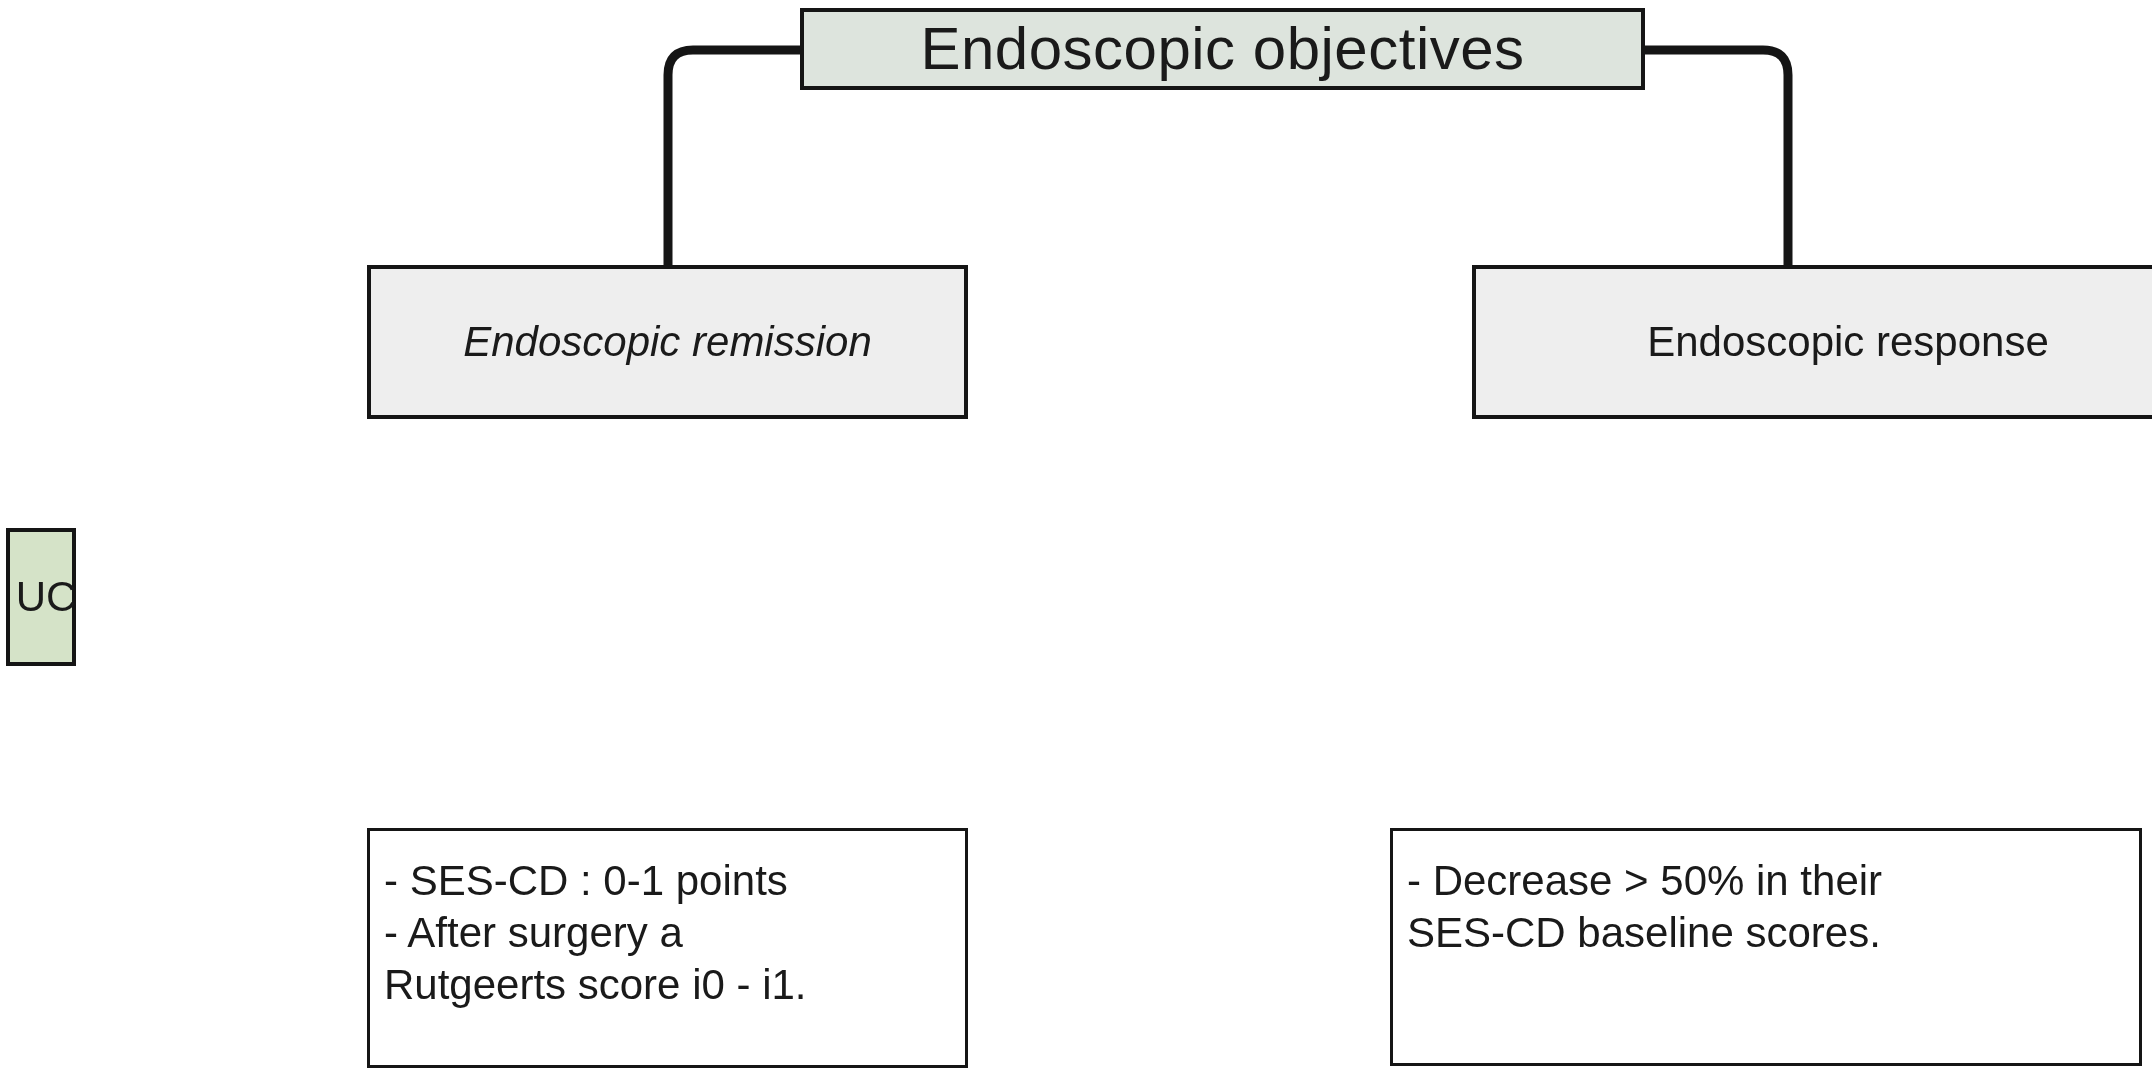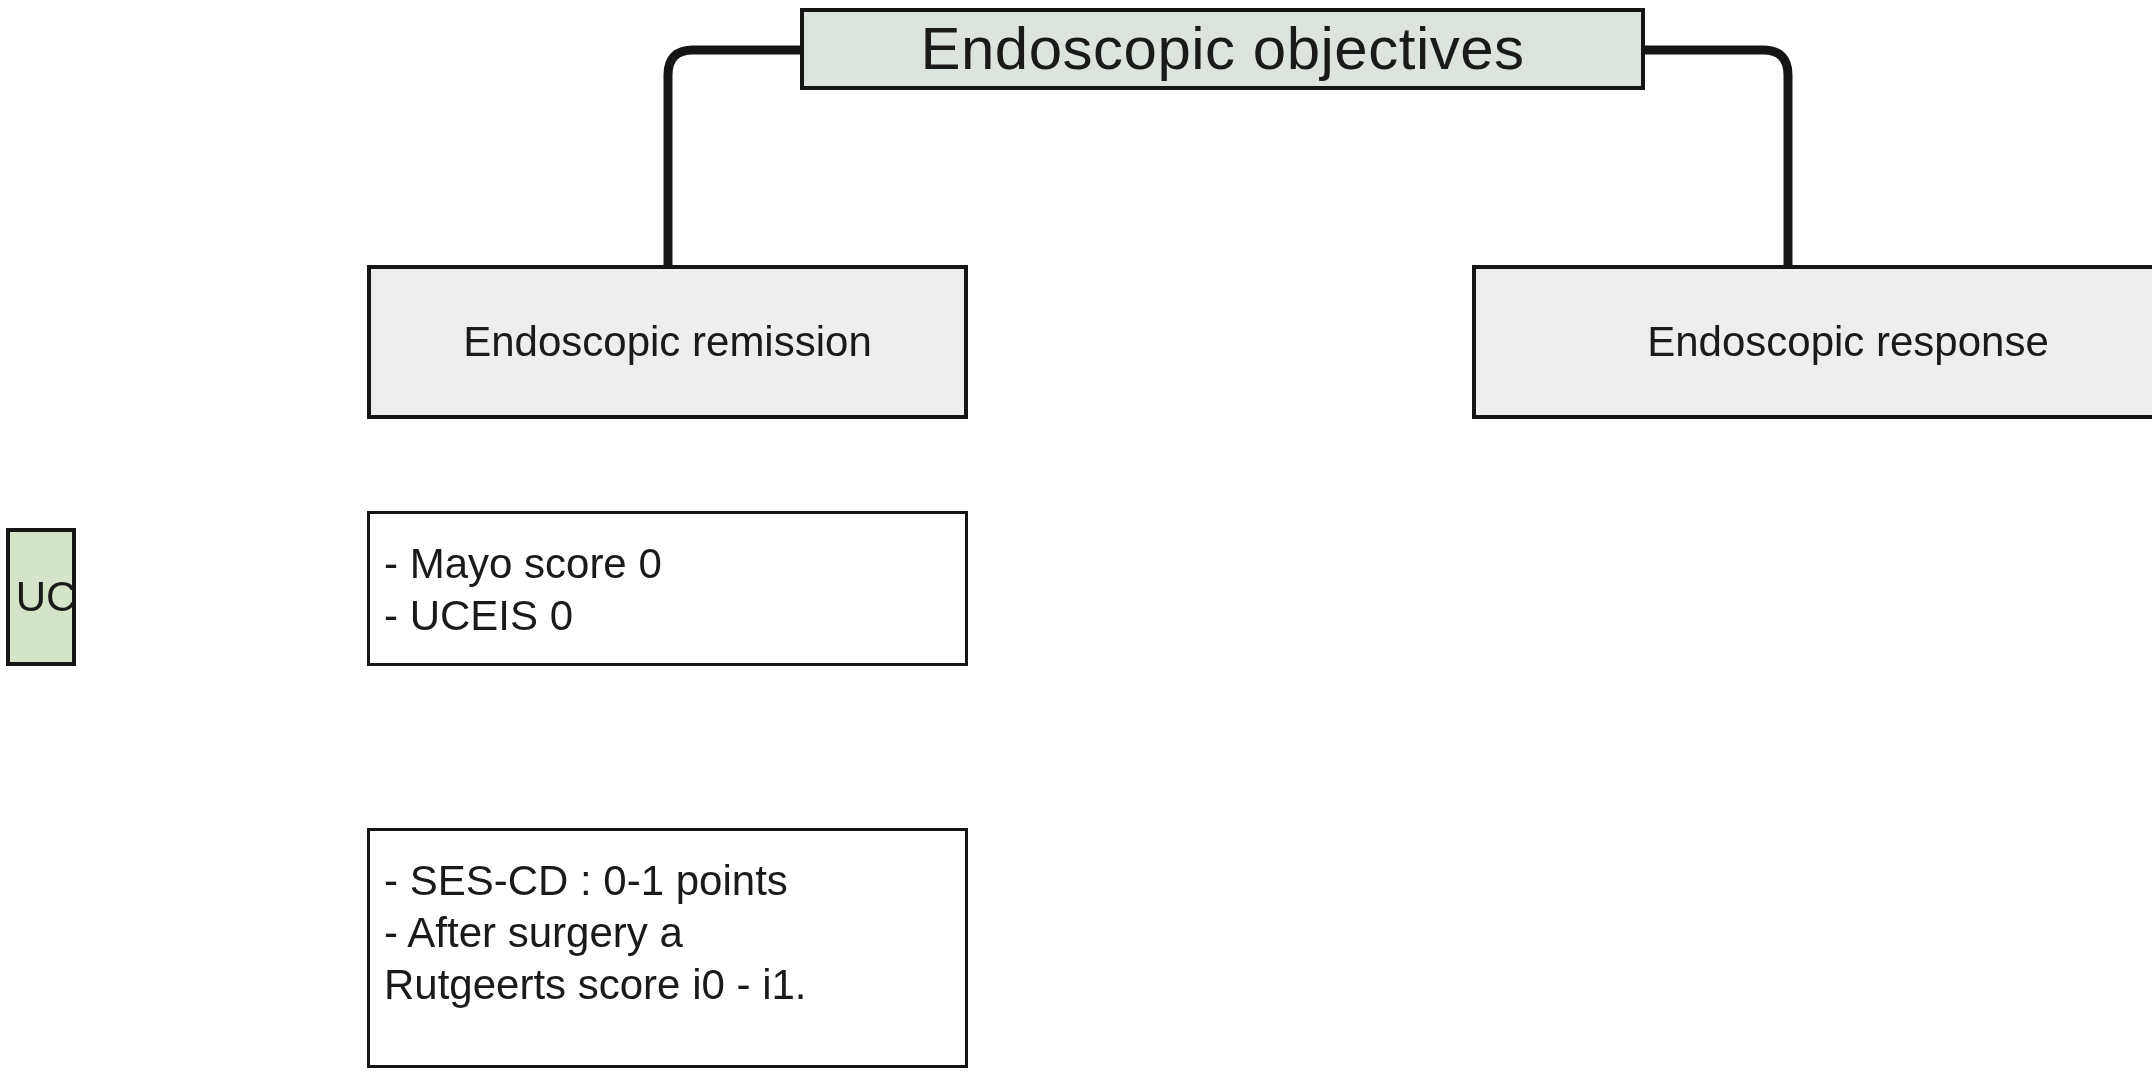--- a/index.html
+++ b/index.html
@@ -49,20 +49,21 @@
   .node-branch {
     background: #eeeeee;
     border: 4px solid #151515;
     font-size: 42px;
   }
   .node-remission {
     left: 367px;
     top: 265px;
     width: 601px;
     height: 154px;
+    font-style: italic;
   }
   .node-response {
     left: 1472px;
     top: 265px;
     width: 752px;
     height: 154px;
   }
 
   
   .node-tag {
@@ -120,22 +121,22 @@
 
   <div class="node node-branch node-response">
     <span>Endoscopic response</span>
   </div>
 
   <div class="node node-tag node-tag-uc">
     <span>UC</span>
   </div>
 
 
-  <div class="node node-leaf leaf-uc-remission">- Mayo score 0
-- UCEIS 0</div>
 
 
   <div class="node node-leaf leaf-cd-remission">- SES-CD : 0-1 points
 - After surgery a
 Rutgeerts score i0 - i1.</div>
 
+  <div class="node node-leaf leaf-cd-response">- Decrease &gt; 50% in their
+SES-CD  baseline scores.</div>
 
 </div>
 
 </body></html>

